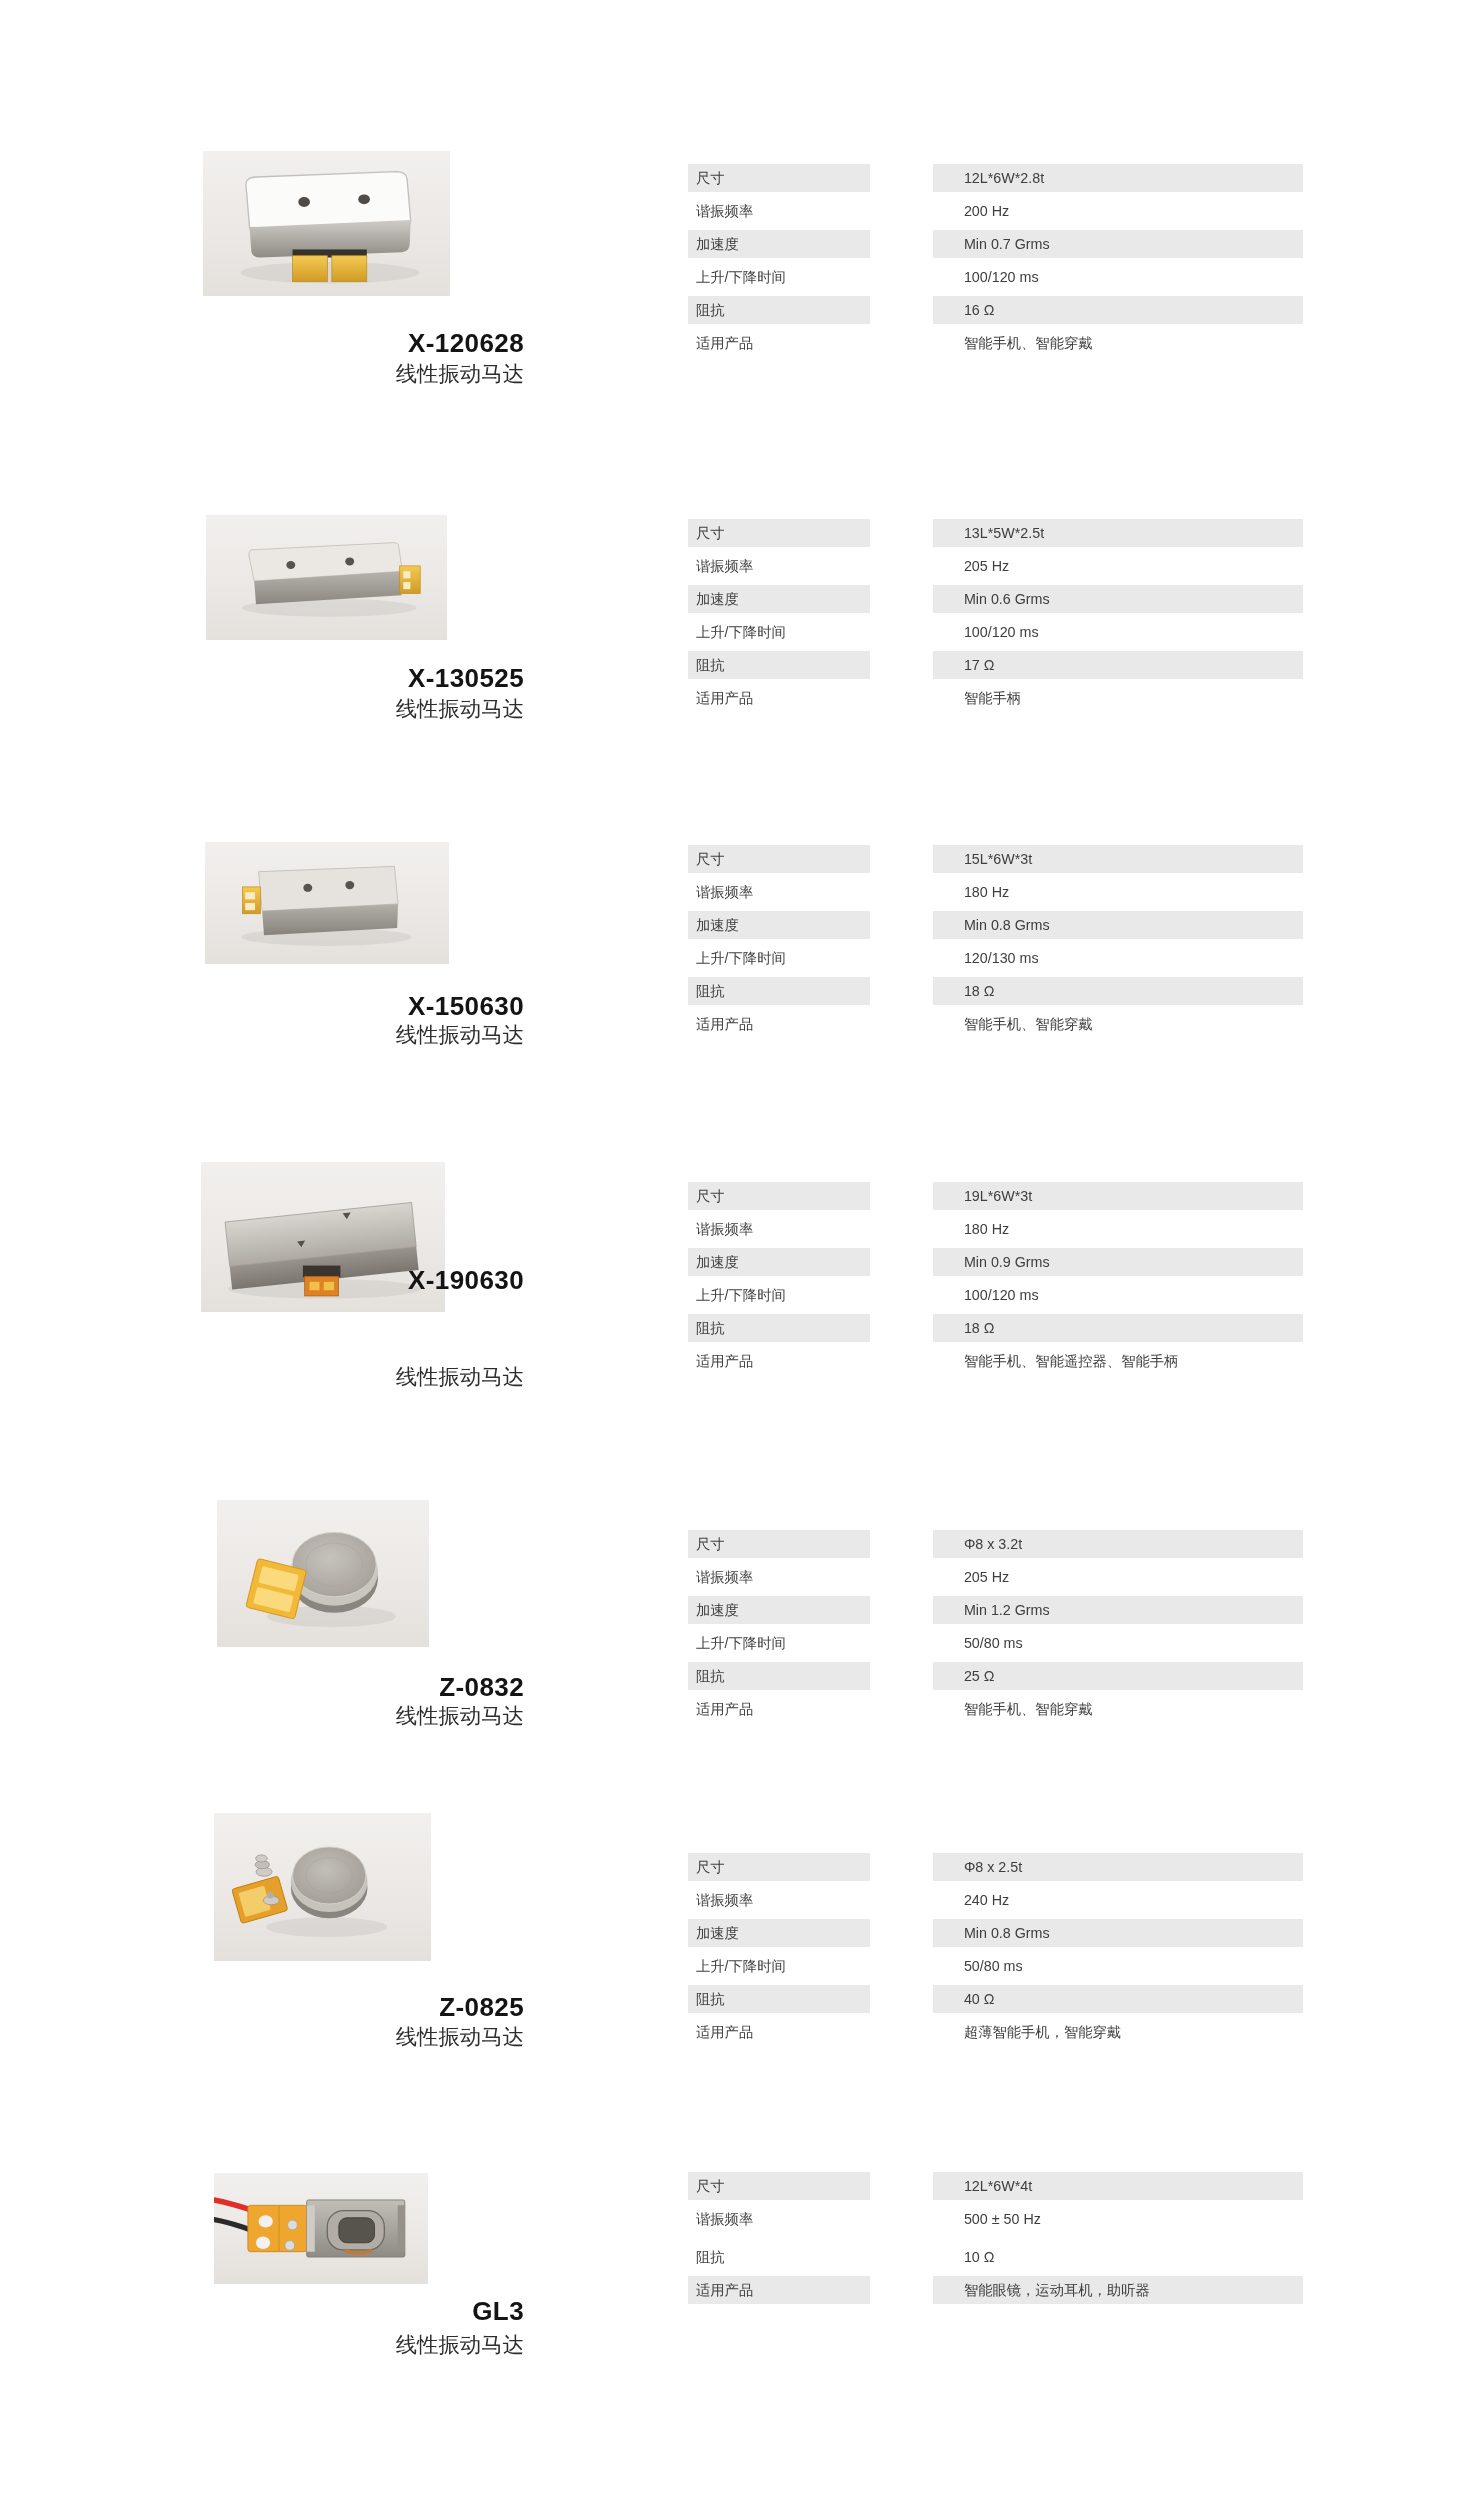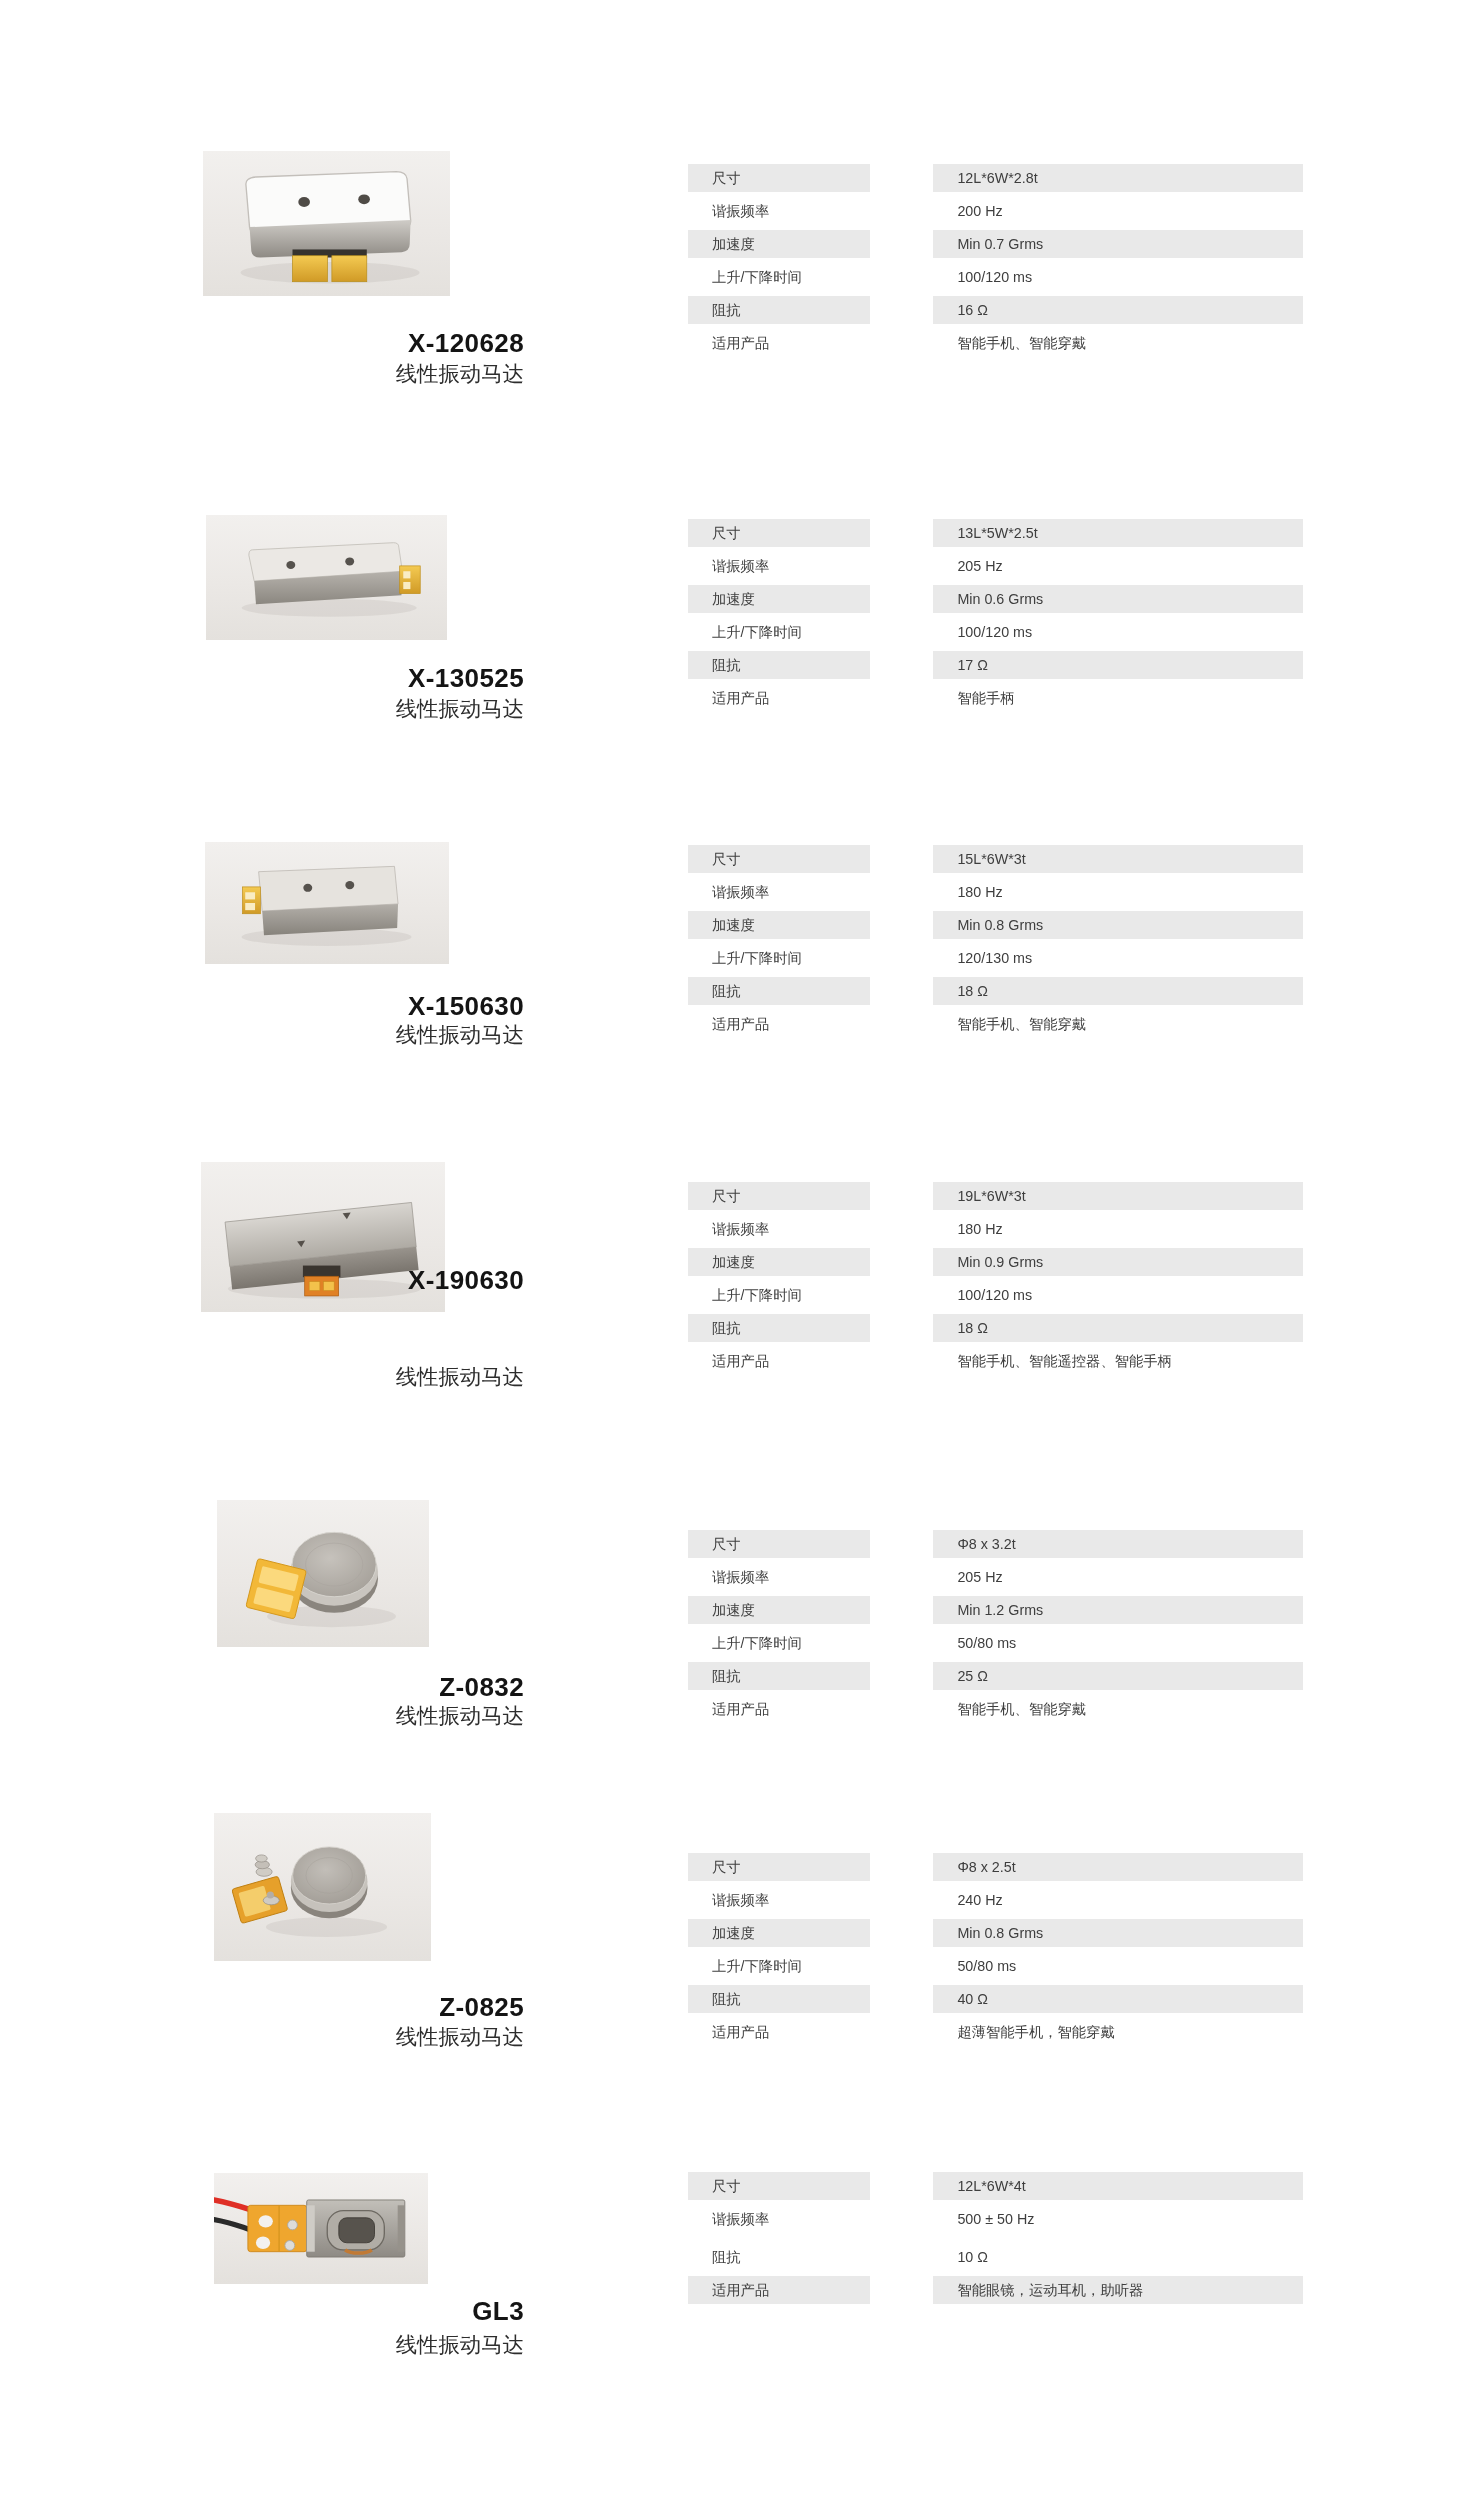--- a/index.html
+++ b/index.html
@@ -24,22 +24,22 @@
   .psub{
     position:absolute;left:125px;width:399px;margin:0;text-align:right;
     font-size:21.4px;line-height:27px;font-weight:400;color:var(--subtitle-color,#2d2d2d);font-family:Liberation Mono, monospace;
   }
   .spec-table{position:absolute;width:615px}
   .spec-row{display:flex}
   .spec-label,.spec-value{
     box-sizing:border-box;font-size:14.3px;color:var(--table-text,#3e3e3e);
     white-space:nowrap;overflow:hidden;
   }
-  .spec-label{width:189px;margin-right:63px;padding-left:24px}
-  .spec-value{width:384px;padding-left:24px}
+  .spec-label{width:189px;margin-right:63px;padding-left:8px}
+  .spec-value{width:384px;padding-left:31px}
   .spec-row.gray{height:28px;line-height:28px}
   .spec-row.white{height:38px;line-height:38px}
   .spec-row.gray .spec-label,.spec-row.gray .spec-value{background:var(--row-gray,#e9e9e9)}
 </style>
 </head>
 <body>
 
 <main class="catalog">
 
   <section class="product">

